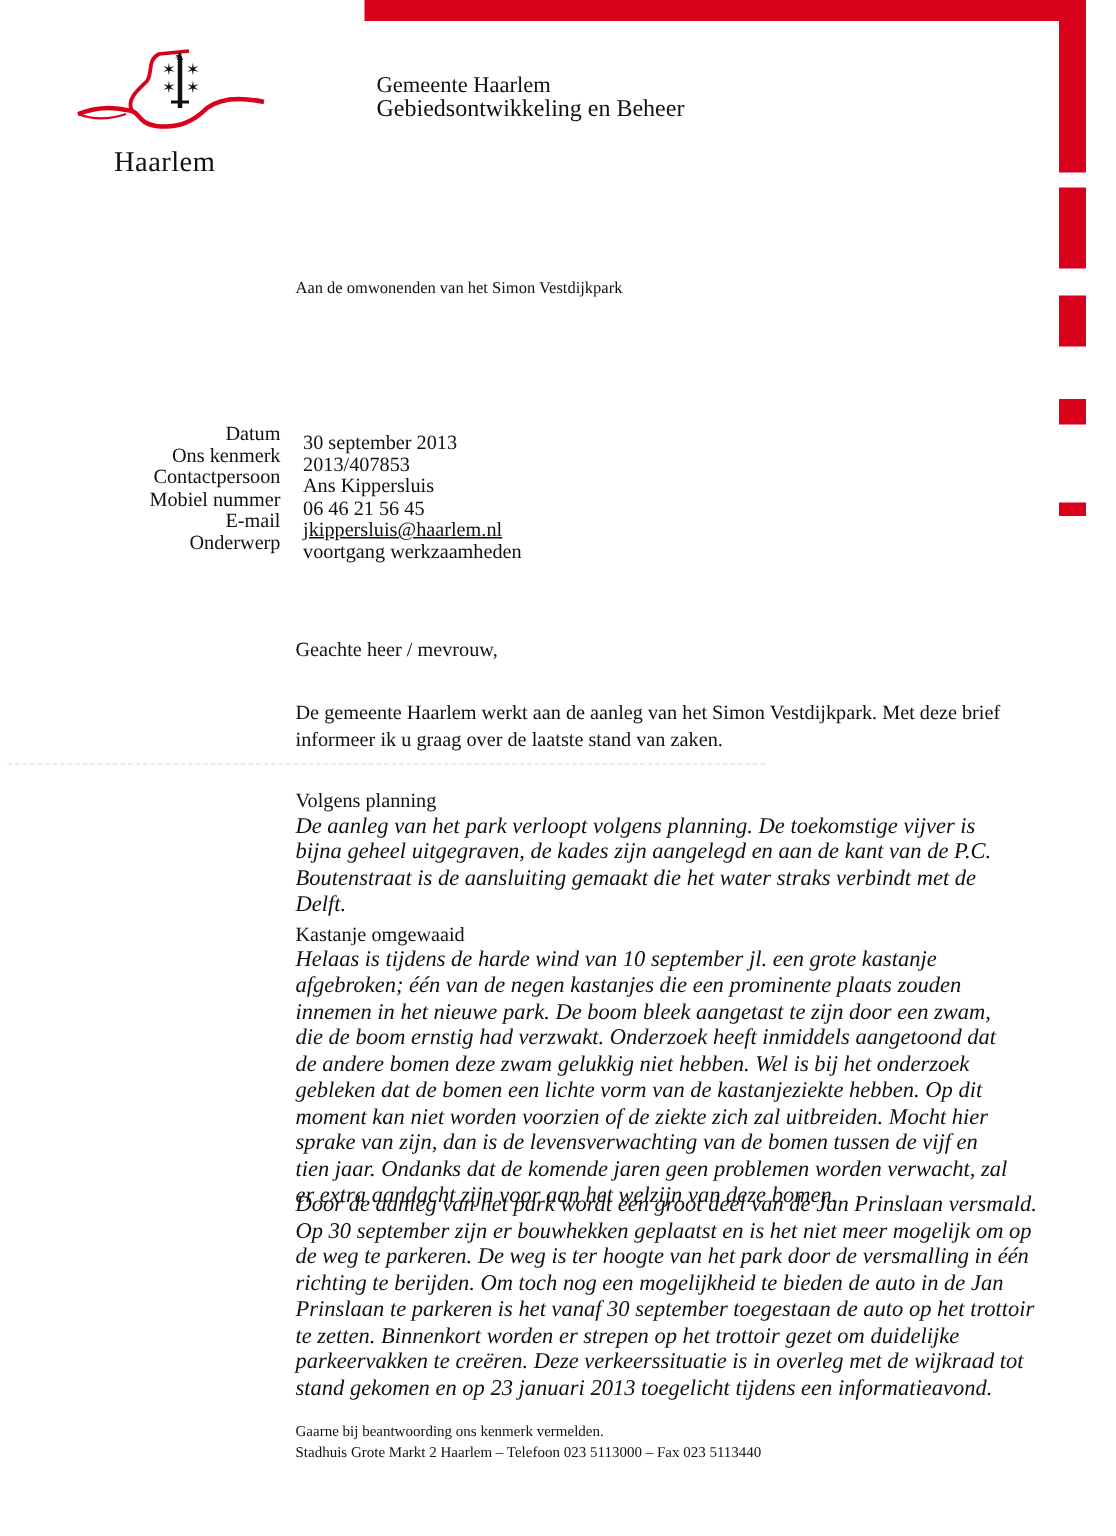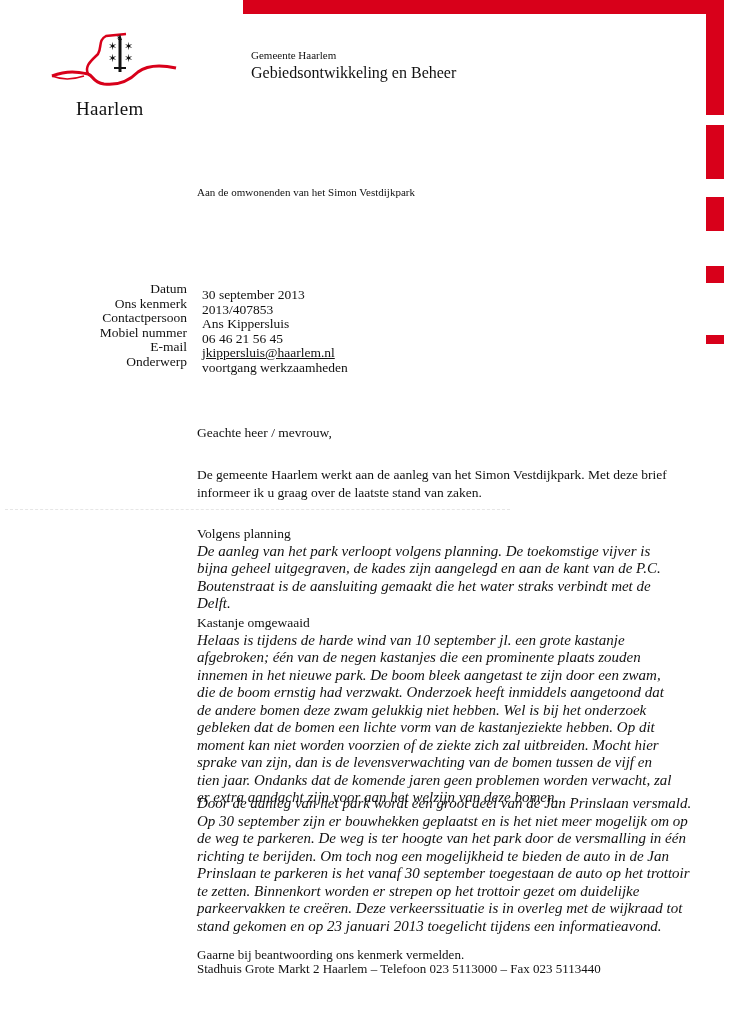--- a/index.html
+++ b/index.html
@@ -13,41 +13,41 @@
   #bar-top { left: 243px; top: 0; width: 481px; height: 14px; }
   #bar-v1 { left: 706px; top: 0; width: 18px; height: 115px; }
   #bar-v2 { left: 706px; top: 125px; width: 18px; height: 54px; }
   #bar-v3 { left: 706px; top: 197px; width: 18px; height: 34px; }
   #bar-v4 { left: 706px; top: 266px; width: 18px; height: 17px; }
   #bar-v5 { left: 706px; top: 335px; width: 18px; height: 9px; }
 
   #logo { left: 48px; top: 30px; width: 130px; height: 60px; }
   #logo-text { left: 76px; top: 98px; font-size: 19px; letter-spacing: 0.3px; }
 
-  #org-small { left: 251px; top: 49px; font-size: 11px; }
+  #org-small { left: 251px; top: 49px; font-size: 15px; }
   #org-large { left: 251px; top: 64px; font-size: 16px; }
 
   #addressee { left: 197px; top: 186px; font-size: 11px; }
   .meta-labels { position: absolute; left: 80px; width: 107px; top: 282px; }
   .meta-values { position: absolute; left: 202px; top: 288px; }
   .meta-line { height: 14.5px; font-size: 13.5px; line-height: 14.5px; white-space: nowrap; }
   .meta-labels .meta-line { text-align: right; }
   .email { text-decoration: underline; }
 
   .body-text { font-size: 13.5px; line-height: 17.5px; }
   #salutation { left: 197px; top: 424px; }
   #intro { left: 197px; top: 466px; width: 470px; }
   .section { position: absolute; left: 197px; width: 480px; }
   .section h3 { margin: 0; font-size: 13.5px; font-weight: normal; line-height: 17.5px; }
   .section p { margin: 0; font-size: 15px; line-height: 17.5px; font-style: italic; }
   #sec1 { top: 525px; }
   #sec2 { top: 614px; }
   #sec3 { left: 197px; top: 795px; width: 500px; }
 
-  #footer { left: 197px; top: 948px; font-size: 13px; line-height: 14px; }
+  #footer { left: 197px; top: 948px; font-size: 10px; line-height: 14px; }
 
   .fold { position: absolute; left: 5px; top: 509px; width: 505px; height: 0; border-top: 1px dashed #e6e6e6; }
 </style>
 </head>
 <body>
 
 <div class="redbar" id="bar-top"></div>
 <div class="redbar" id="bar-v1"></div>
 <div class="redbar" id="bar-v2"></div>
 <div class="redbar" id="bar-v3"></div>

